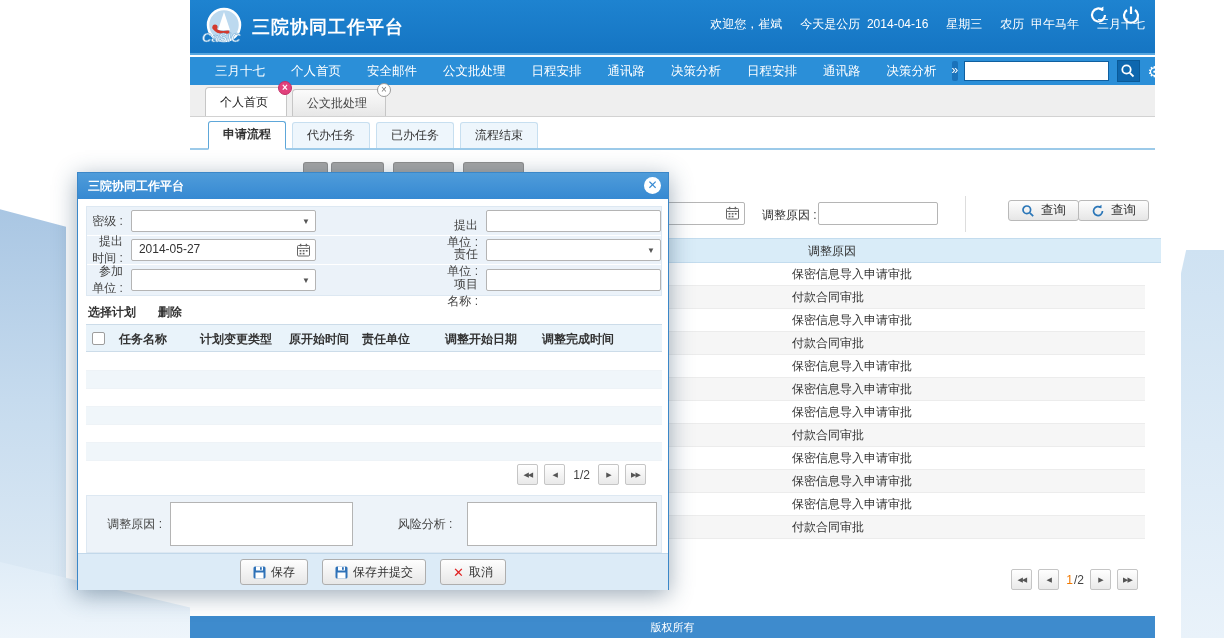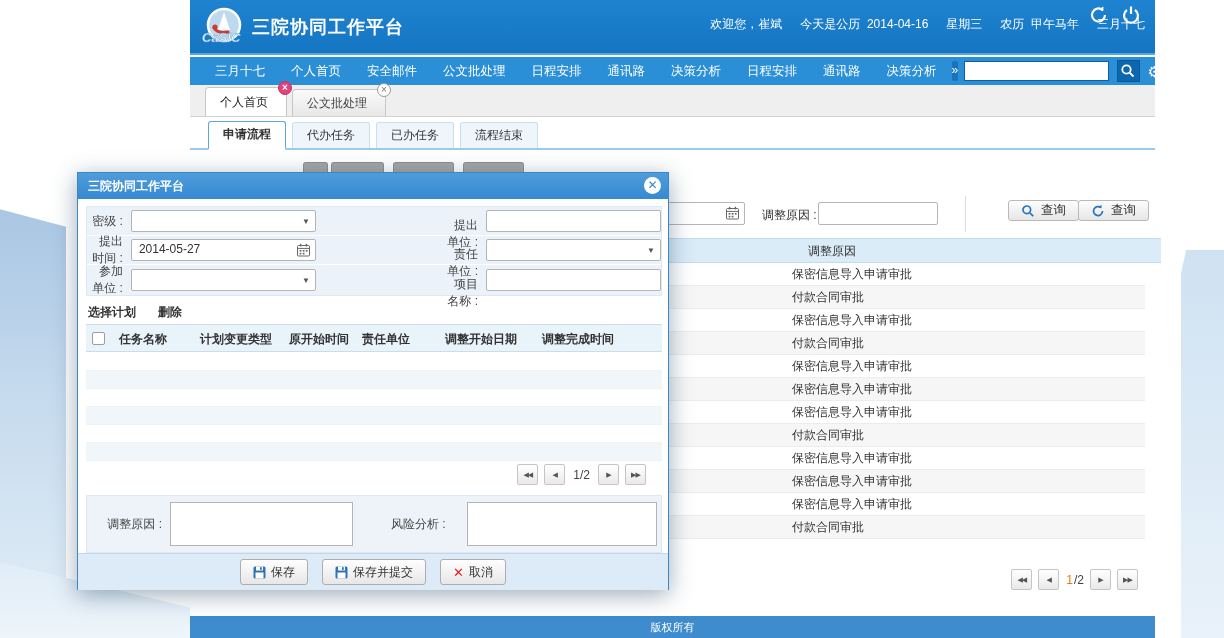--- a/index.html
+++ b/index.html
@@ -127,21 +127,21 @@
   .pt-col:nth-of-type(5){ left:359px; } .pt-col:nth-of-type(6){ left:427px;margin-left:29px; }
   .pt-body { position:absolute; left:8px; top:180px; width:576px; }
   .pt-row { height:18px; background:#fff; border-bottom:1px solid #eef3f7; }
   .pt-row:nth-child(even) { background:#f0f6fa; }
   .pager-modal { position:absolute; right:22px; top:291px; }
 
   .mbottom { position:absolute; left:8px; top:322px; width:576px; height:58px; background:#edf3f9; border:1px solid #dde8f2;
     display:flex; align-items:center; }
   .blabel1 { width:75px; text-align:right; color:#444; }
   .btext1 { width:183px; height:44px; background:#fff; border:1px solid #b4b4b4; margin-left:8px; resize:none; outline:none; font-family:inherit; font-size:12px; padding:3px; }
-  .blabel2 { width:68px; text-align:left; color:#444; margin-left:38px; }
+  .blabel2 { width:68px; text-align:center; color:#444; margin-left:38px; }
   .btext2 { width:190px; height:44px; background:#fff; border:1px solid #b4b4b4; margin-left:8px; resize:none; outline:none; font-family:inherit; font-size:12px; padding:3px; }
 
   .mfooter { position:absolute; left:0; top:380px; width:100%; height:37px; background:#dcebf7; border-top:1px solid #c2d8ea;
     display:flex; align-items:center; justify-content:center; gap:14px; }
   .mbtn { display:inline-flex; align-items:center; gap:5px; height:26px; padding:0 12px;
     background:linear-gradient(180deg,#fefefe,#e7e7e7); border:1px solid #aeaeae; border-radius:3px; cursor:pointer; color:#333; }
   .xmark { color:#e02020; font-weight:bold; font-size:13px; }
 
   svg { display:block; }
 </style>

